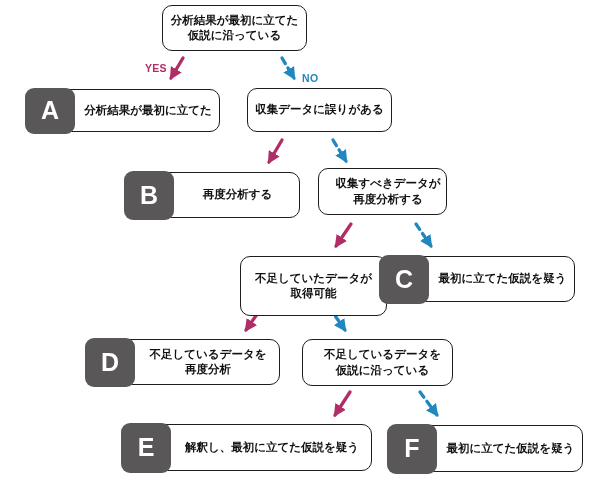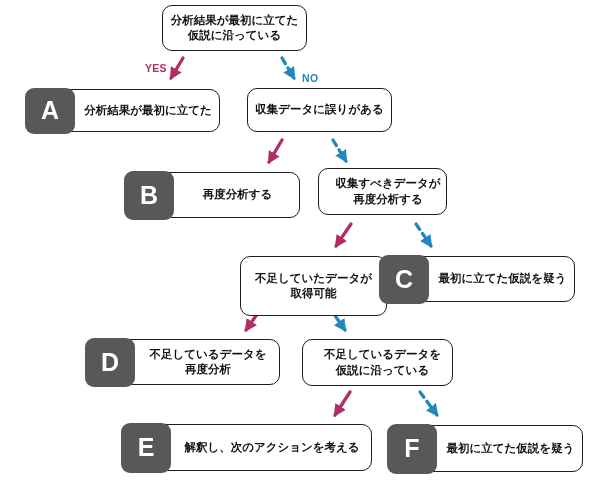--- a/index.html
+++ b/index.html
@@ -127,21 +127,21 @@
     <span class="node-line">再度分析</span>
   </div>
 
   <div class="node" style="left:302px; top:339px; width:151px; height:47px;padding-left:10px;">
     <span class="node-line">不足しているデータを</span>
     <span class="node-line">仮説に沿っている</span>
   </div>
 
   <div class="node badged" style="left:122px; top:424px; width:250px; height:47px;">
     <span class="badge">E</span>
-    <span class="node-line">解釈し、次のアクションを考える</span>
+    <span class="node-line">解釈し、最初に立てた仮説を疑う</span>
   </div>
 
   <div class="node badged" style="left:388px; top:425px; width:195px; height:47px;">
     <span class="badge">F</span>
     <span class="node-line">最初に立てた仮説を疑う</span>
   </div>
 
 </div>
 
 </body></html>

